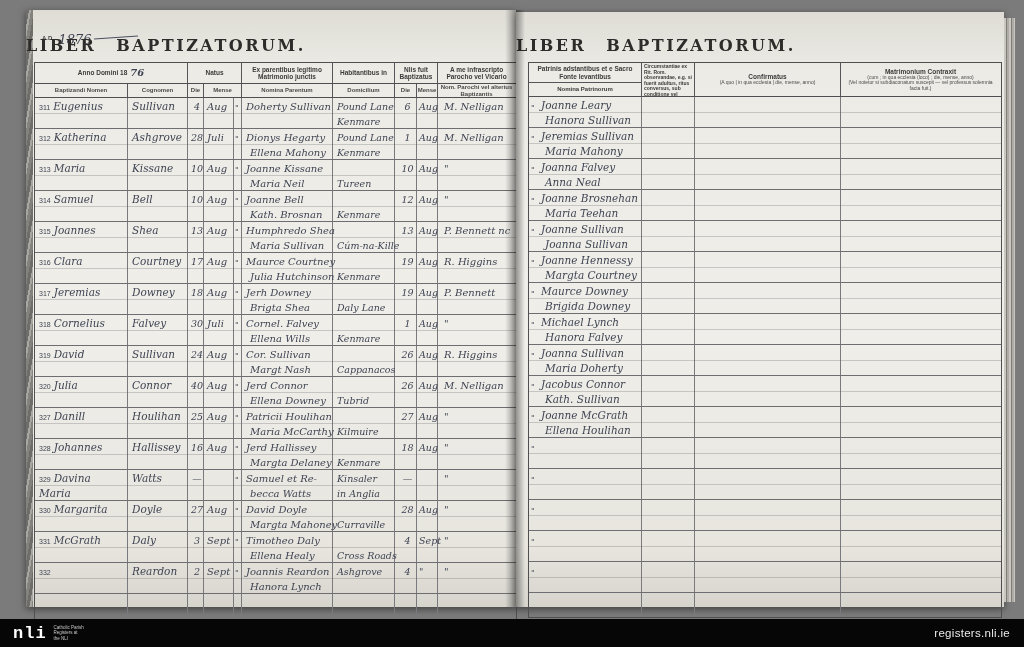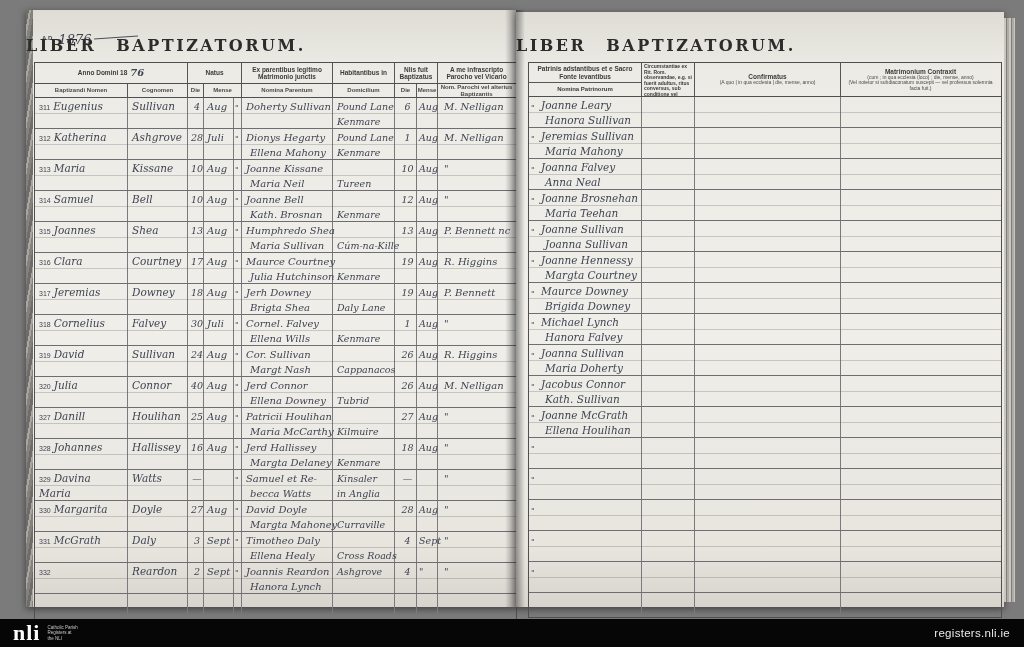--- a/index.html
+++ b/index.html
@@ -61,21 +61,21 @@
   .dom{font-size:9.5px;}
   .mark{position:absolute;left:2px;top:6px;font-size:8px;}
   .filler{display:grid;}
   .lfill{grid-template-columns:93px 60px 16px 30px 8px 91px 62px 22px 21px 77px;height:26px;}
   .rfill{grid-template-columns:113px 53px 146px 159px;height:24px;}
   .filler .cell{height:100%;}
 
   
   #footer{position:absolute;left:0;top:619px;width:1024px;height:28px;background:#060606;display:flex;align-items:center;}
   .logo-wrap{display:flex;align-items:center;margin-left:13px;}
-  .nli{font-family:Liberation Serif, serif;font-weight:bold;font-size:22px;color:#ffffff;letter-spacing:1px;line-height:1;}
+  .nli{font-family:Liberation Mono, monospace;font-weight:bold;font-size:17px;color:#ffffff;letter-spacing:1px;line-height:1;}
   .logo-cap{margin-left:7px;font-size:4.5px;line-height:5.5px;color:#c9c9c9;}
   .site{margin-left:auto;margin-right:14px;font-size:11.5px;color:#e9e9e9;letter-spacing:.3px;}
 </style>
 </head>
 <body>
 
 <div id="stage">
 
   <div class="page" id="left-page">
     <div class="ad-note">

